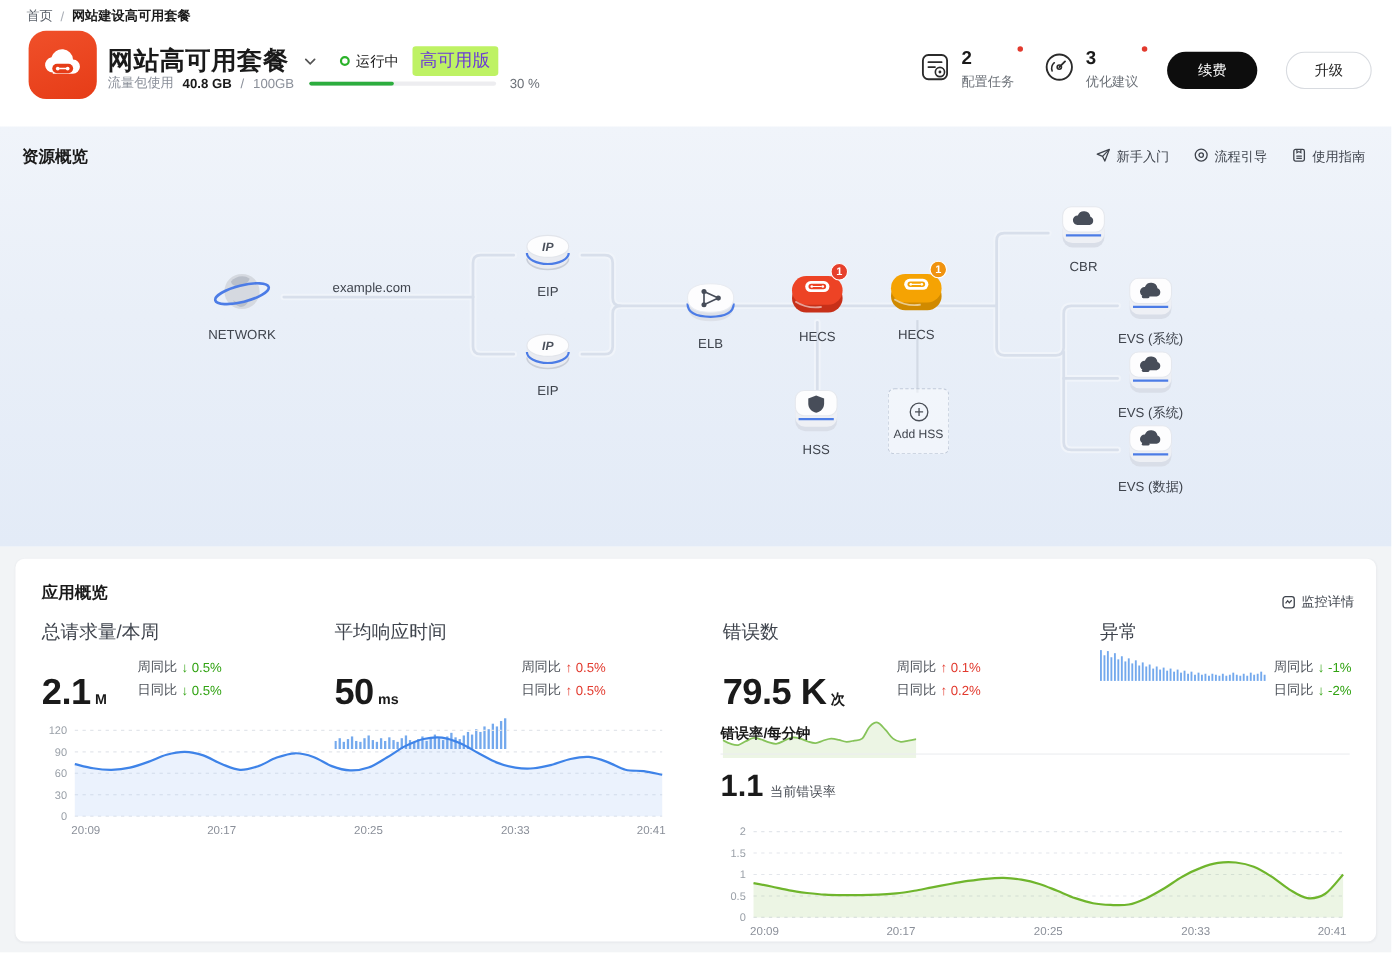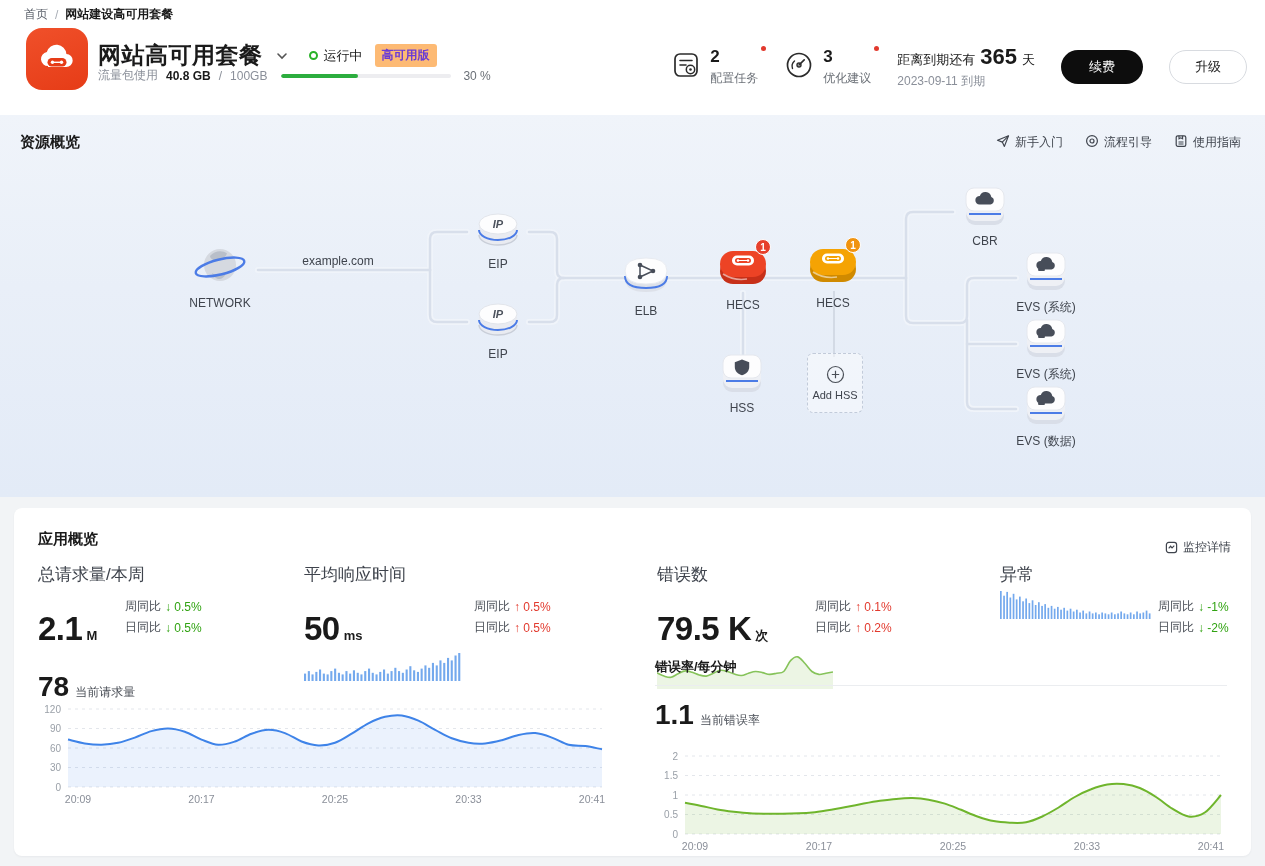--- a/index.html
+++ b/index.html
@@ -12,21 +12,21 @@
   .bc-sep { color:#a8adb5; }
   .bc-cur { color:#1a1a1a; font-weight:bold; }
 
   
   .logo { position:absolute; top:28px; left:26px; width:62px; height:62px; border-radius:16px; background:linear-gradient(160deg,#f0502a,#e63c17); display:flex; align-items:center; justify-content:center; }
   .hd-titlerow { position:absolute; top:40px; left:98px; display:flex; align-items:center; gap:12px; }
   .hd-title { font-size:23px; font-weight:bold; letter-spacing:.5px; }
   .chev { width:14px; height:14px; cursor:pointer; }
   .status { display:flex; align-items:center; gap:6px; font-size:13px; margin-left:8px; }
   .status-dot { width:9px; height:9px; border-radius:50%; border:2.5px solid #2ab229; background:#fff; }
-  .ver-badge { font-size:12px; padding:3px 7px; border-radius:3px; background:#fdba74; color:#6a3ad6;font-weight:bold; }
+  .ver-badge { font-size:16px; padding:3px 7px; border-radius:3px; background:#bef264; color:#6a3ad6; }
   .trafficrow { position:absolute; top:67px; left:98px; display:flex; align-items:center; gap:8px; font-size:12px; color:#8a8f99; }
   .traffic-used { color:#1a1a1a; font-weight:bold; }
   .progress { width:170px; height:4px; border-radius:2px; background:#ededf0; margin-left:6px; overflow:hidden; }
   .progress > i { display:block; height:100%; border-radius:2px; background:#2cad3e; }
   .pct { color:#6b7077; margin-left:4px; }
 
   .hd-right { position:absolute; top:44px; right:18px; display:flex; align-items:center; gap:26px; }
   .stat-item { display:flex; align-items:flex-start; gap:9px; cursor:pointer; }
   .stat-icon { width:30px; height:30px; margin-top:2px; }
   .stat-count { font-size:17px; font-weight:bold; position:relative; line-height:18px; }
@@ -137,28 +137,20 @@
     <svg class="stat-icon" viewBox="0 0 30 30">
       <circle cx="15" cy="15" r="11.5" fill="none" stroke="#2b2b2b" stroke-width="1.7"></circle>
       <path d="M15 15l5.2-5.2" stroke="#2b2b2b" stroke-width="1.7" stroke-linecap="round"></path>
       <circle cx="15" cy="15" r="2" fill="none" stroke="#2b2b2b" stroke-width="1.4"></circle>
       <path d="M8.5 18.5a7 7 0 0 1 2-7.5" fill="none" stroke="#2b2b2b" stroke-width="1.4" stroke-linecap="round"></path>
     </svg>
     <div>
       <div class="stat-count"><span>3</span><i class="reddot"></i></div>
       <div class="stat-label">优化建议</div>
     </div>
-  </div>
-  <div>
-    <div class="expiry-l1">
-      <span>距离到期还有</span>
-      <span class="expiry-days">365</span>
-      <span>天</span>
-    </div>
-    <div class="expiry-l2"><span>2023-09-11</span> <span>到期</span></div>
   </div>
   <div class="btn btn-dark">续费</div>
   <div class="btn btn-outline">升级</div>
 </div>
 
 <div id="resource">
   <div class="res-title">资源概览</div>
   <div class="res-links" id="res-links">
       <span class="res-link">
         <span><svg width="14" height="14" viewBox="0 0 14 14">
@@ -499,24 +491,20 @@
             <span class="chg-green">↓ -1%</span>
           </div>
           <div class="row">
             <span class="chg-k">日同比</span>
             <span class="chg-green">↓ -2%</span>
           </div>
         </div>
       </div>
     <div id="charts">
         <div class="chart-panel" style="left:24px;width:570px">
-    <div class="cp-valrow">
-            <span class="cp-value">78</span>
-    <span class="cp-vlabel">当前请求量</span>
-          </div>
     <svg width="570" height="104">
             <line x1="30" y1="84.0" x2="564" y2="84.0" stroke="#e3e6eb" stroke-dasharray="3 4"></line>
             <text x="23" y="87.5" text-anchor="end" font-size="10" fill="#9aa0a8">0</text>
             <line x1="30" y1="64.5" x2="564" y2="64.5" stroke="#e3e6eb" stroke-dasharray="3 4"></line>
             <text x="23" y="68.0" text-anchor="end" font-size="10" fill="#9aa0a8">30</text>
             <line x1="30" y1="45.0" x2="564" y2="45.0" stroke="#e3e6eb" stroke-dasharray="3 4"></line>
             <text x="23" y="48.5" text-anchor="end" font-size="10" fill="#9aa0a8">60</text>
             <line x1="30" y1="25.5" x2="564" y2="25.5" stroke="#e3e6eb" stroke-dasharray="3 4"></line>
             <text x="23" y="29.0" text-anchor="end" font-size="10" fill="#9aa0a8">90</text>
             <line x1="30" y1="6.0" x2="564" y2="6.0" stroke="#e3e6eb" stroke-dasharray="3 4"></line>

